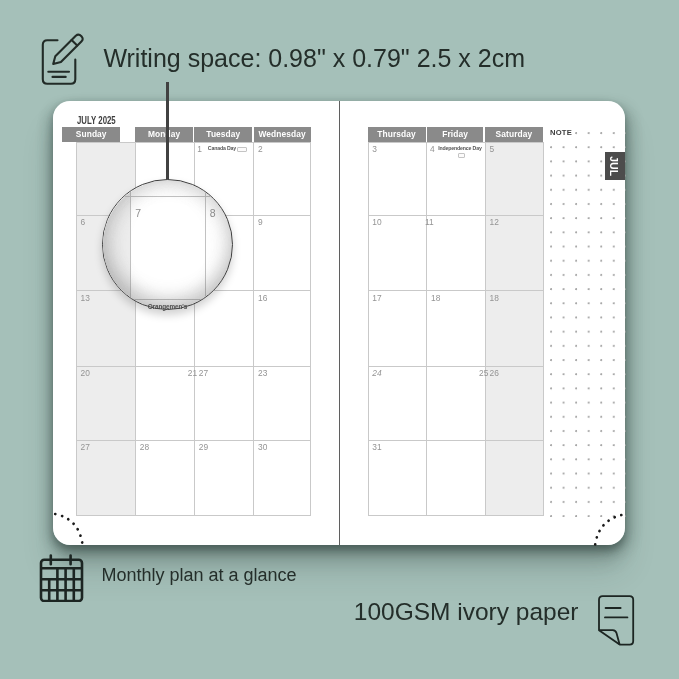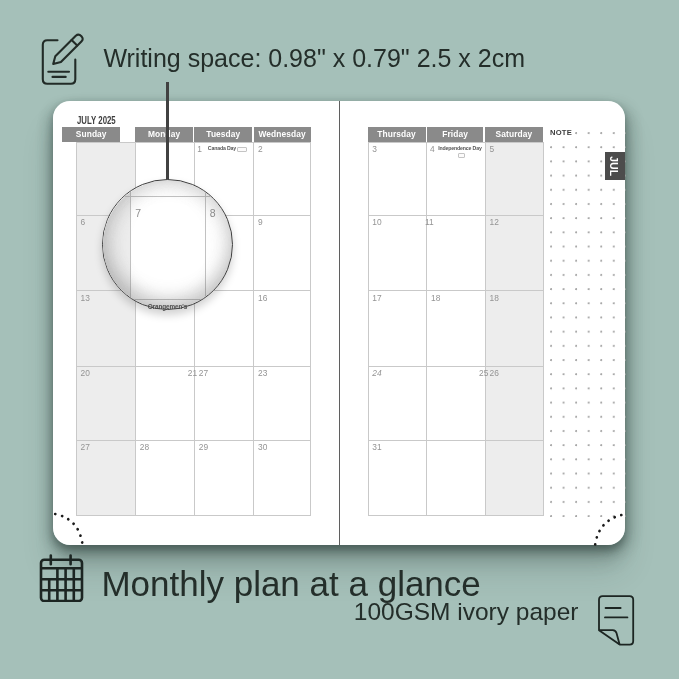--- a/index.html
+++ b/index.html
@@ -151,21 +151,21 @@
 </svg>
 
 <svg class="abs" style="left:39px;top:554px;" width="46" height="48" viewBox="0 0 46 48" fill="none">
   <path d="M11.8 1.6 L11.8 10.2 M31.6 1.6 L31.6 10.2" stroke="#1c2522" stroke-width="2.6" stroke-linecap="round"></path>
   <rect x="2" y="5.8" width="41" height="41.2" rx="3.2" stroke="#1c2522" stroke-width="2.6" fill="none"></rect>
   <path d="M2 14.2 L43 14.2" stroke="#1c2522" stroke-width="2.6"></path>
   <path d="M2 25.2 L43 25.2 M2 36.2 L43 36.2" stroke="#1c2522" stroke-width="2.6"></path>
   <path d="M10.2 25.2 L10.2 47 M18.4 14.2 L18.4 47 M26.6 14.2 L26.6 47 M34.8 14.2 L34.8 47" stroke="#1c2522" stroke-width="2.6"></path>
 </svg>
 
-<div class="abs" style="left:101.4px;top:566px;font-size:35px;color:#242e2a;letter-spacing:0;line-height:1;white-space:nowrap;">Monthly plan at a glance</div>
+<div class="abs" style="left:101.4px;top:566px;font-size:18px;color:#242e2a;letter-spacing:0;line-height:1;white-space:nowrap;">Monthly plan at a glance</div>
 
 <div class="abs" style="left:0;top:599.5px;width:578.5px;text-align:right;font-size:24.5px;color:#242e2a;letter-spacing:0;line-height:1;white-space:nowrap;">100GSM ivory paper</div>
 
 <svg class="abs" style="left:598px;top:594.5px;" width="38" height="52" viewBox="0 0 38 52" fill="none">
   <path d="M1 35.2 L1 4.8 Q1 1.2 4.6 1.2 L31.6 1.2 Q35.2 1.2 35.2 4.8 L35.2 46 Q35.2 49.6 31.6 49.6 L21.6 49.6 Z" stroke="#1c2522" stroke-width="1.8" stroke-linejoin="round" fill="none"></path>
   <path d="M1 35.2 L14.8 35.2 Q17.6 35.4 18.5 38 L21.6 49.6" stroke="#1c2522" stroke-width="1.8" stroke-linejoin="round" fill="none"></path>
   <path d="M7.6 13 L22.6 13 M7 22.4 L29.4 22.4" stroke="#1c2522" stroke-width="1.9" stroke-linecap="round"></path>
 </svg>
 
 </body></html>

